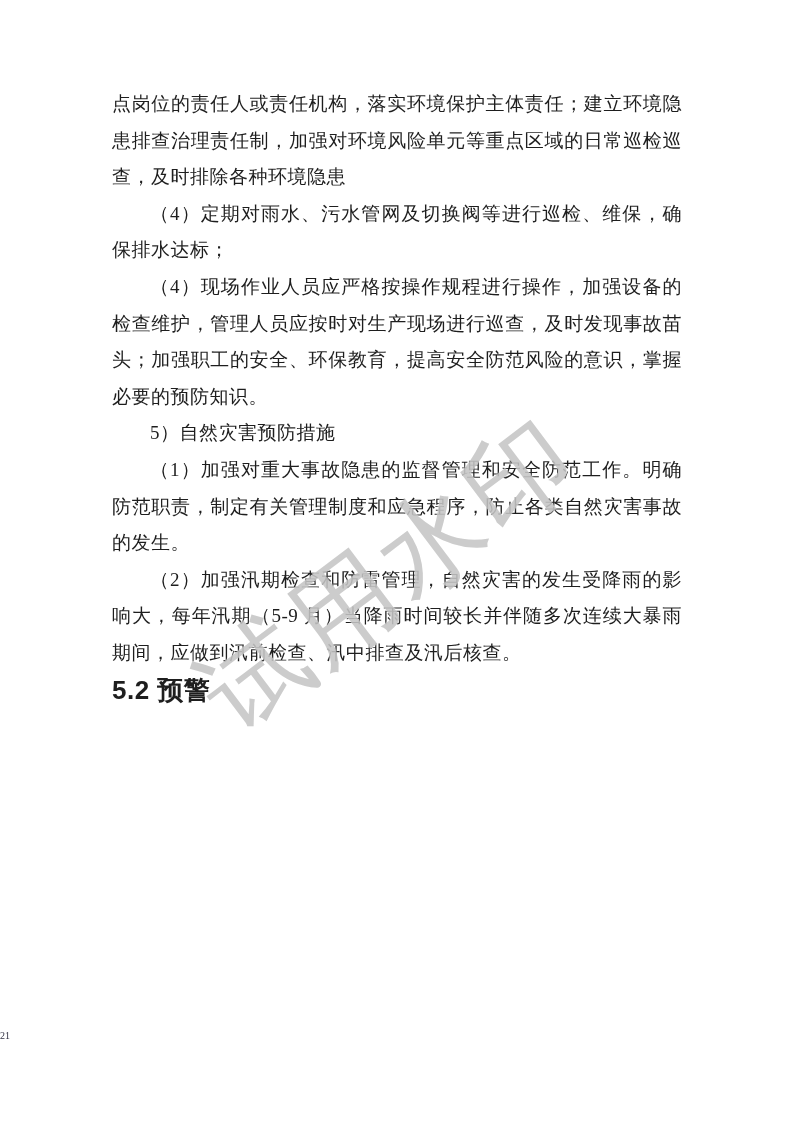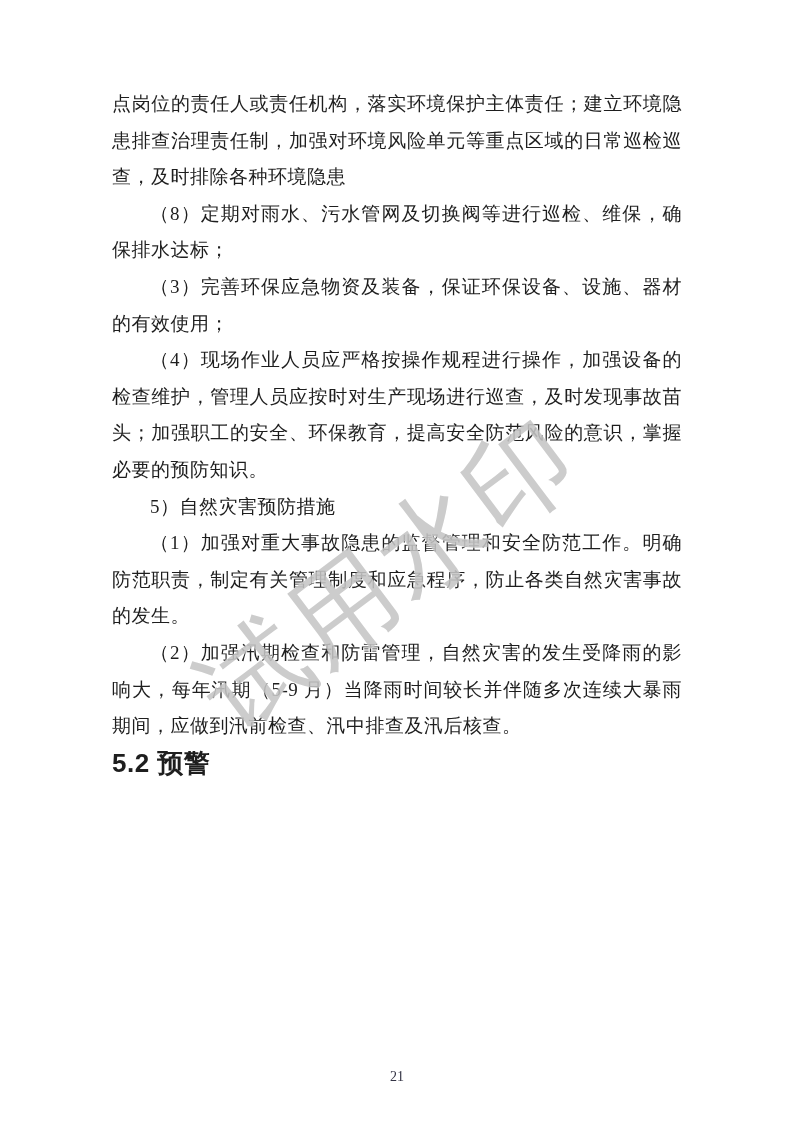--- a/index.html
+++ b/index.html
@@ -56,36 +56,33 @@
     white-space: nowrap;
     pointer-events: none;
     z-index: 3;
     text-shadow: 0 0 2px #ffffff;
   }
   .page-number {
     position: absolute;
     top: 1030px;
     left: 0;
     width: 794px;
-    text-align: center;
-    font-size: 14px;
+    font-size: 10px;
     color: #333344;
     font-family: "Liberation Serif", "DejaVu Serif", serif;
-    margin-top: 39px;
   }
 </style>
 </head>
 <body>
 
 <div class="page">
 
   <div class="content">
     <p class="noindent">点岗位的责任人或责任机构，落实环境保护主体责任；建立环境隐患排查治理责任制，加强对环境风险单元等重点区域的日常巡检巡查，及时排除各种环境隐患</p>
-    <p>（8）定期对雨水、污水管网及切换阀等进行巡检、维保，确保排水达标；</p>
-    <p>（3）完善环保应急物资及装备，保证环保设备、设施、器材的有效使用；</p>
+    <p>（4）定期对雨水、污水管网及切换阀等进行巡检、维保，确保排水达标；</p>
     <p>（4）现场作业人员应严格按操作规程进行操作，加强设备的检查维护，管理人员应按时对生产现场进行巡查，及时发现事故苗头；加强职工的安全、环保教育，提高安全防范风险的意识，掌握必要的预防知识。</p>
     <p>5）自然灾害预防措施</p>
     <p>（1）加强对重大事故隐患的监督管理和安全防范工作。明确防范职责，制定有关管理制度和应急程序，防止各类自然灾害事故的发生。</p>
     <p>（2）加强汛期检查和防雷管理，自然灾害的发生受降雨的影响大，每年汛期（5-9 月）当降雨时间较长并伴随多次连续大暴雨期间，应做到汛前检查、汛中排查及汛后核查。</p>
     <p class="h">5.2 预警</p>
   </div>
 
   <div class="watermark">试用水印</div>
 
   <div class="page-number">21</div>

